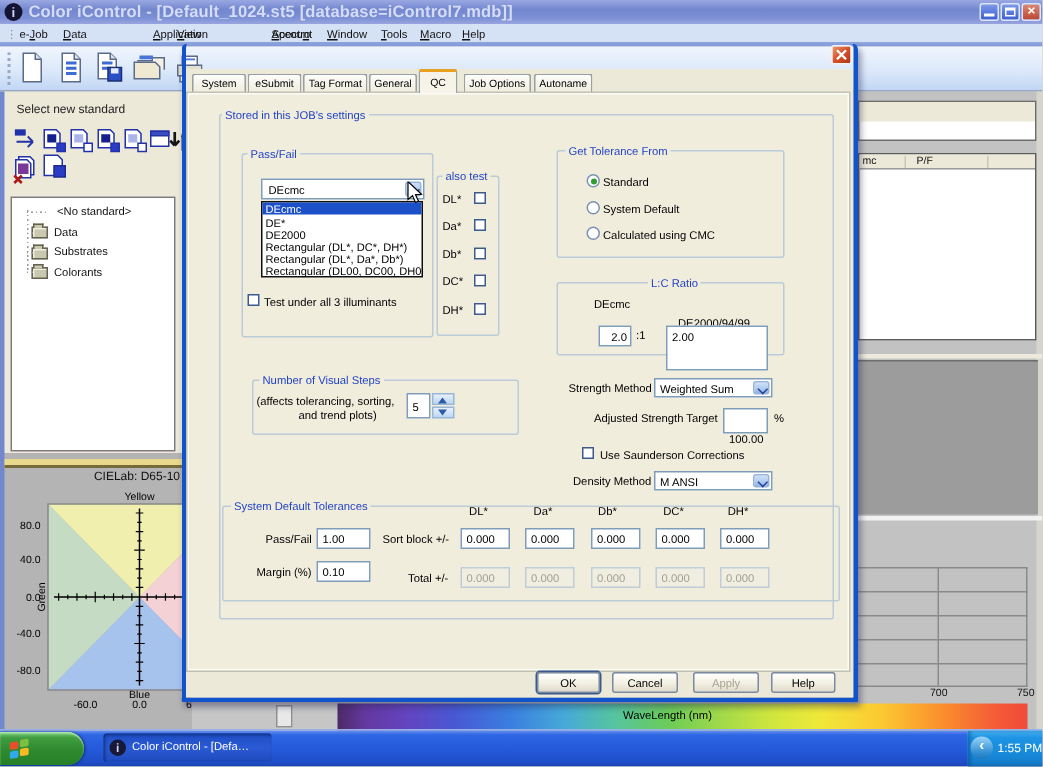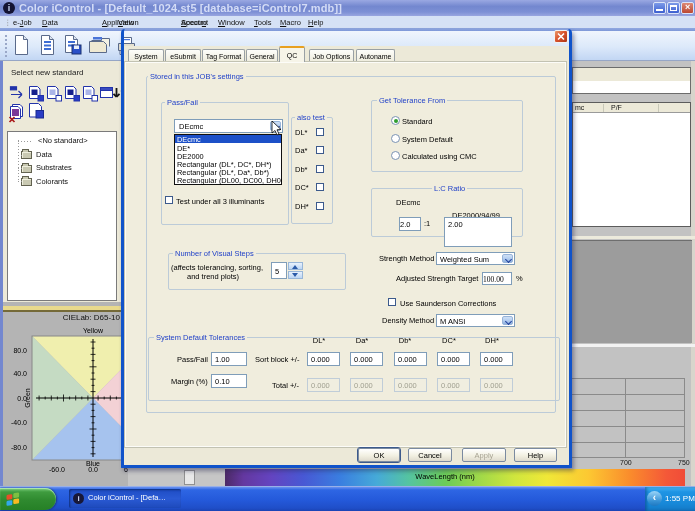--- a/index.html
+++ b/index.html
@@ -64,21 +64,21 @@
 .fldg { position:absolute; background:#f0eee0; border:1px solid #c0cdd8; color:#a0a090; }
 .btn { position:absolute; width:44px; height:14px; background:linear-gradient(180deg,#ffffff,#f2f0e2 55%,#dedacc);
   border:1px solid #7a8aa0; border-radius:2px; text-align:center; padding-top:2px; }
 .cb { position:absolute; width:8px; height:8px; background:#fff; border:1px solid #3c5a8c; }
 .rad { position:absolute; width:9px; height:9px; background:#fff; border:1px solid #7a92b2; border-radius:50%; }
 .combo { position:absolute; background:#fff; border:1px solid #7f9db9; }
 .combo .ar { position:absolute; right:1px; top:1px; width:11px; height:calc(100% - 2px); border-radius:2px;
   background:linear-gradient(180deg,#cfe0f6 0%,#b4cef0 50%,#90b2e0 100%); border:1px solid #98b4d8; }
 .combo .ar:after { content:""; position:absolute; left:2.5px; top:2px; width:4px; height:4px;
   border-right:1.5px solid #21409c; border-bottom:1.5px solid #21409c; transform:rotate(45deg); }
-.num { text-align:left; padding-right:2px; }
+.num { text-align:right; padding-right:2px; }
 </style>
 </head>
 <body>
 
 <div class="abs" id="titlebar">
   <div class="abs" style="left:3px;top:2px;width:12px;height:12px;border-radius:50%;background:#131333;color:#c8d4f0;font-size:9px;font-weight:bold;text-align:center;line-height:12px;">i</div>
   <div class="abs" style="left:19px;top:1.5px;color:#d4dcf6;font-size:11px;font-weight:bold;letter-spacing:0.1px;">Color iControl - [Default_1024.st5 [database=iControl7.mdb]]</div>
   <div class="abs winbtn" style="left:653px;background:linear-gradient(180deg,#7c9ae8,#3c5fd0);">
       <div class="abs" style="left:2px;top:6px;width:7px;height:2px;background:#fff;"></div>
     </div>
@@ -346,36 +346,36 @@
   <div class="abs gl" style="left:311px;top:155px;">L:C Ratio</div>
   <div class="abs" style="left:275px;top:169px;">DEcmc</div>
   <div class="abs" style="left:331px;top:182px;">DE2000/94/99</div>
   <div class="abs fld num" style="left:278px;top:188px;width:22px;height:14px;padding-top:2px;">2.0</div>
   <div class="abs" style="left:303px;top:190px;">:1</div>
   <div class="abs fld" style="left:323px;top:188px;width:68px;height:30px;padding:2px 0 0 3px;">2.00</div>
 
   <div class="abs gb" style="left:47px;top:224px;width:178px;height:37px;"></div>
   <div class="abs gl" style="left:52px;top:220px;">Number of Visual Steps</div>
   <div class="abs" style="left:50px;top:234px;">(affects tolerancing, sorting,</div>
-  <div class="abs" style="left:42px;top:243px;padding-left:24px;">and  trend plots)</div>
+  <div class="abs" style="left:54px;top:243px;padding-left:24px;">and  trend plots)</div>
   <div class="abs fld" style="left:150px;top:233px;width:16px;height:17px;padding:4px 0 0 3px;">5</div>
   <div class="abs" style="left:167px;top:233px;width:15px;height:17px;">
     <div style="position:absolute;left:0;top:0;width:15px;height:8px;background:linear-gradient(180deg,#e8f1fc,#bcd6f4);border:1px solid #98b6d8;"></div>
     <div style="position:absolute;left:0;top:9px;width:15px;height:8px;background:linear-gradient(180deg,#e8f1fc,#bcd6f4);border:1px solid #98b6d8;"></div>
     <div style="position:absolute;left:4px;top:2px;border:3px solid transparent;border-bottom:4px solid #2a5aa8;margin-top:-2px;"></div>
     <div style="position:absolute;left:4px;top:11px;border:3px solid transparent;border-top:4px solid #2a5aa8;"></div>
   </div>
 
   <div class="abs" style="left:258px;top:225px;">Strength Method</div>
   <div class="abs combo" style="left:315px;top:223px;width:79px;height:13px;">
     <span style="position:absolute;left:3px;top:1.5px;">Weighted Sum</span>
       <div class="ar"></div>
   </div>
   <div class="abs" style="left:275px;top:245px;">Adjusted Strength Target</div>
-  <div class="abs fld num" style="left:361px;top:243px;width:30px;height:13px;padding-top:2px;font-family:Liberation Serif, serif;">100.00</div>
+  <div class="abs fld num" style="left:361px;top:243px;width:30px;height:13px;padding-top:15px;">100.00</div>
   <div class="abs" style="left:395px;top:245px;">%</div>
   <div class="abs cb" style="left:267px;top:269px;"></div>
   <div class="abs" style="left:279px;top:270px;">Use Saunderson Corrections</div>
   <div class="abs" style="left:261px;top:287px;">Density Method</div>
   <div class="abs combo" style="left:315px;top:285px;width:79px;height:13px;">
     <span style="position:absolute;left:3px;top:1.5px;">M ANSI</span>
       <div class="ar"></div>
   </div>
 
   <div class="abs gb" style="left:27px;top:308px;width:412px;height:64px;"></div>

